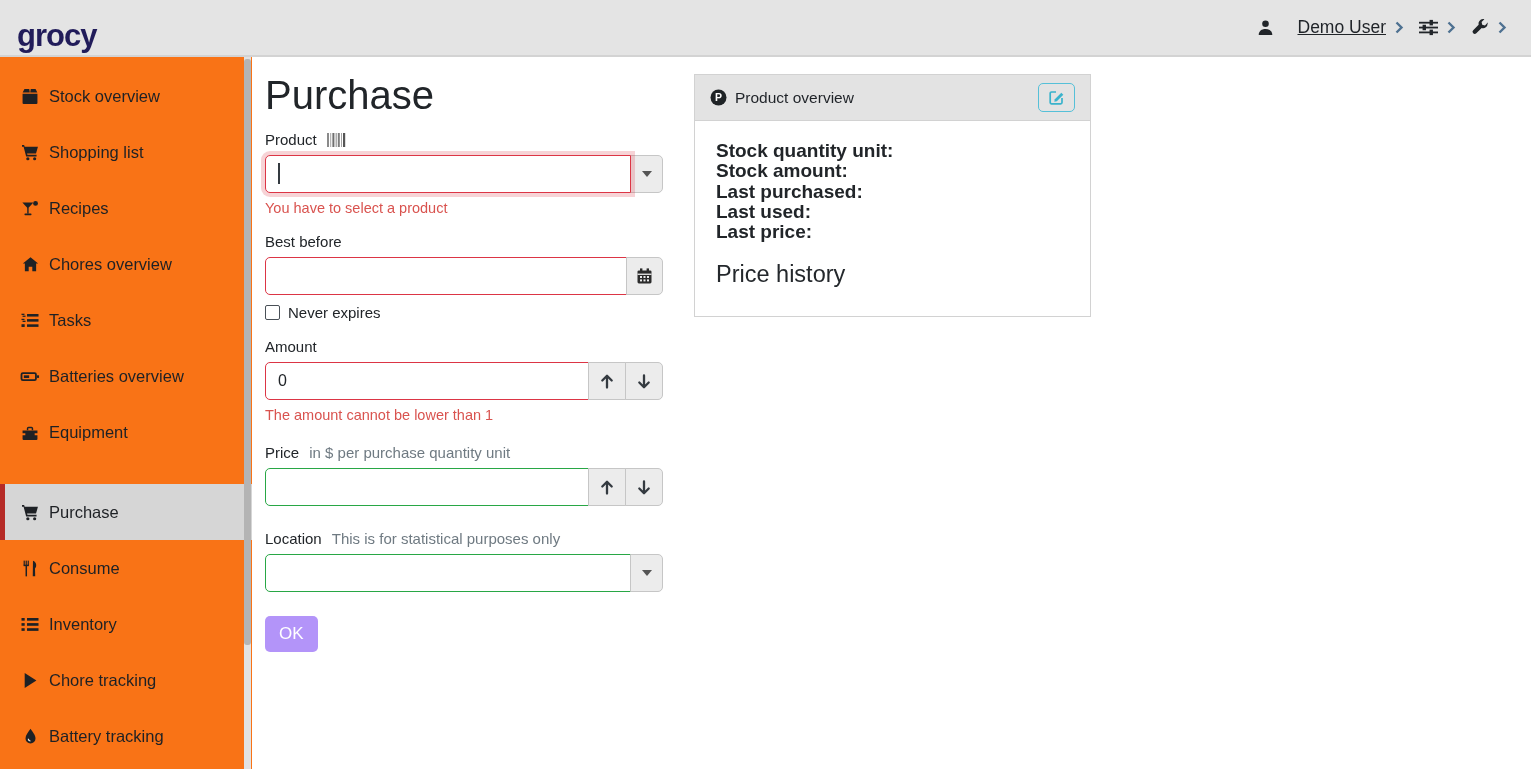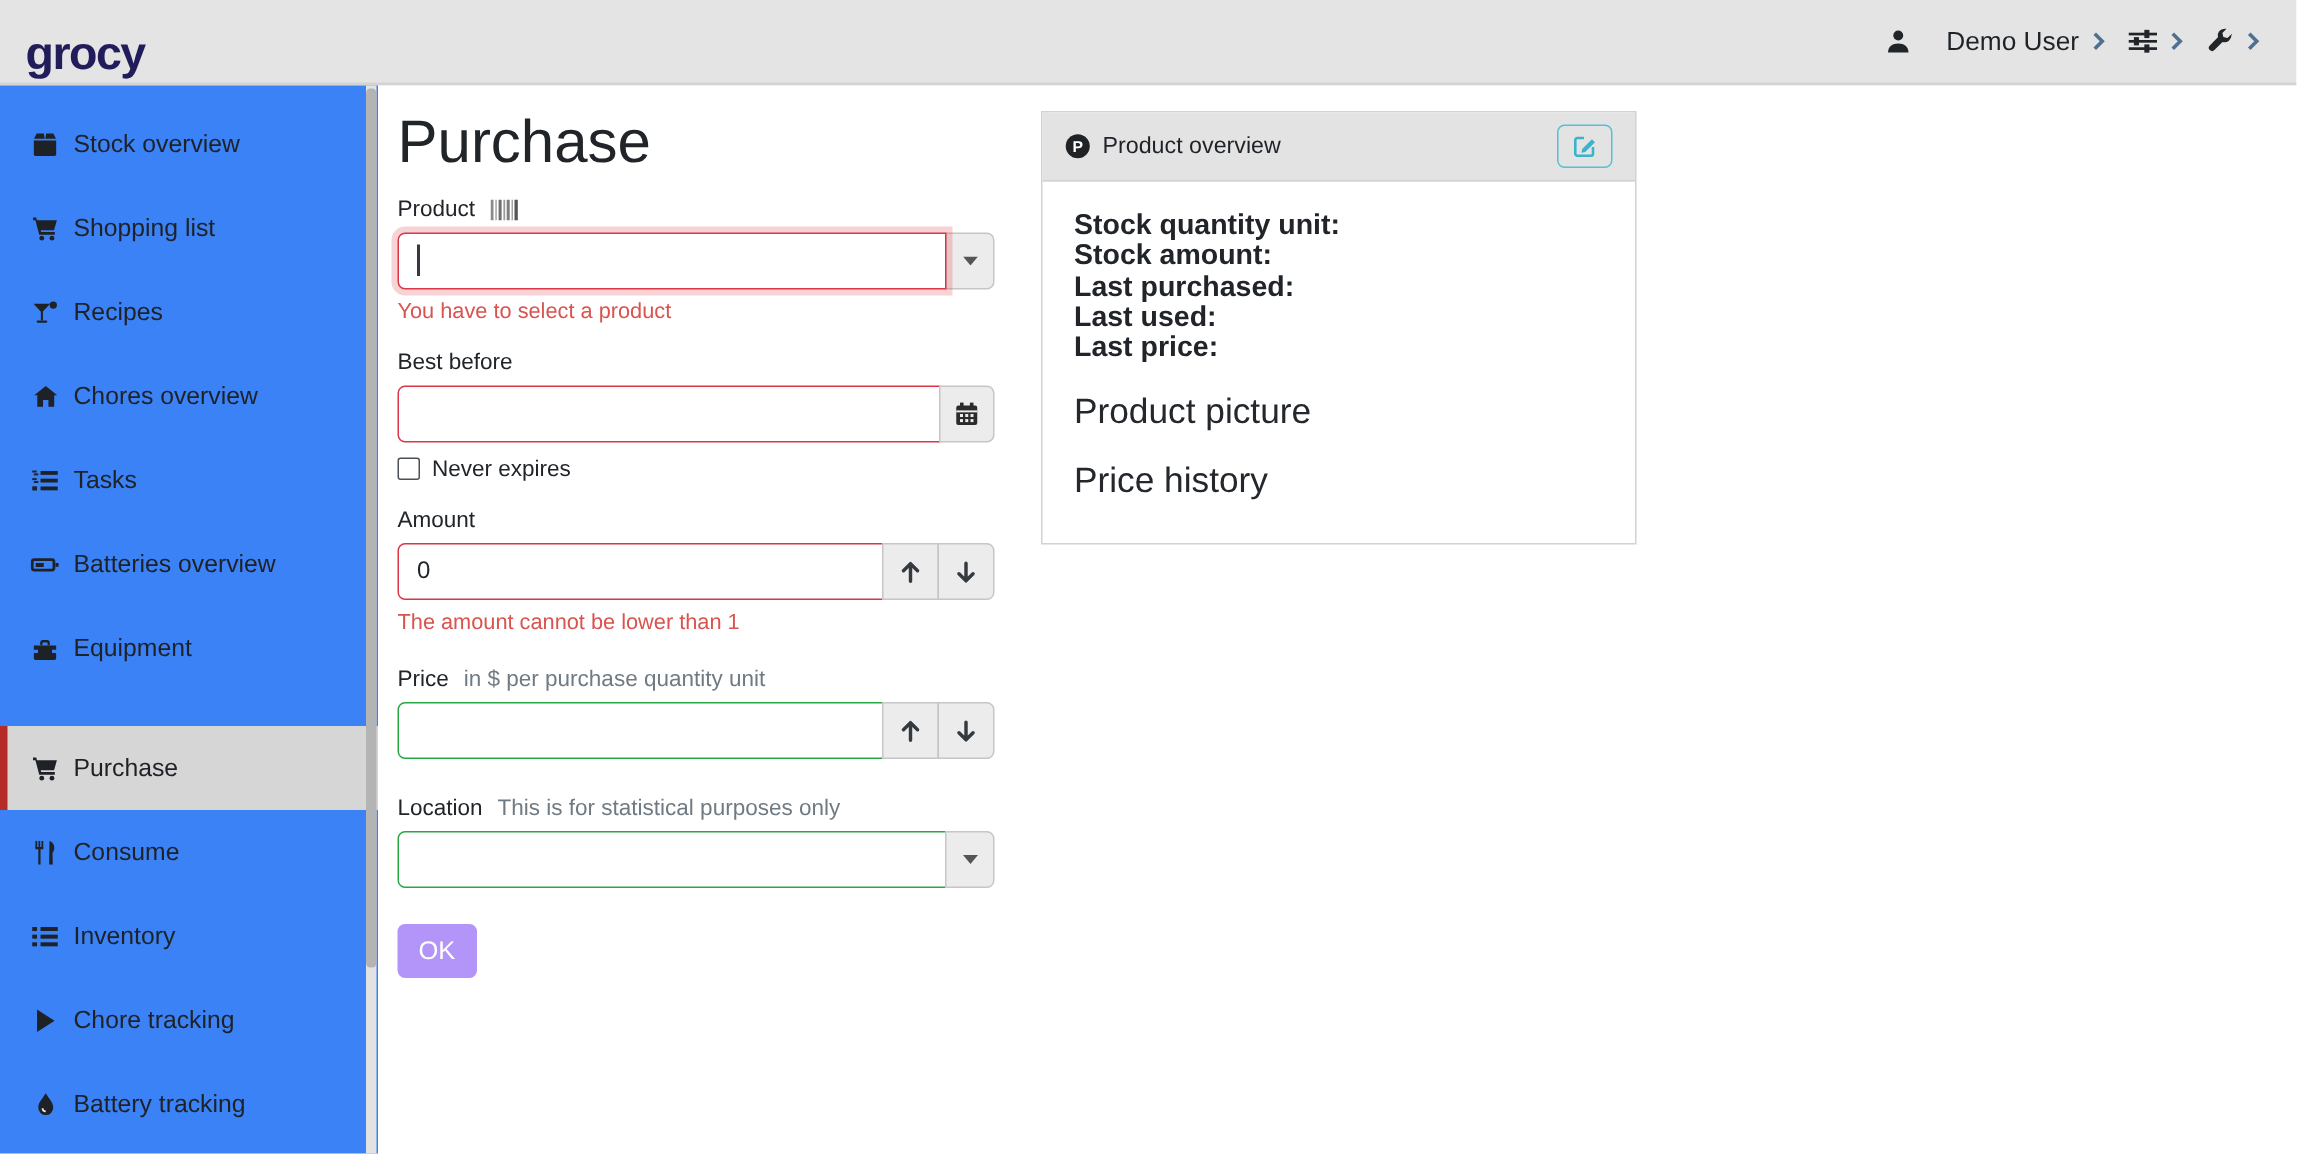--- a/index.html
+++ b/index.html
@@ -6,28 +6,28 @@
   html, body { width: 1531px; height: 771px; overflow: hidden; }
   body { font-family: "Liberation Sans", sans-serif; color: #212529; background: #fff; }
 
   
   .topbar {
     height: 57px; background: #e4e4e4; border-bottom: 2px solid #d3d3d3;
     display: flex; align-items: center; justify-content: space-between;
   }
   .logo { font-size: 31px; font-weight: 700; color: #211c5a; padding-left: 17px; letter-spacing: -1px; margin-top: 16px; }
   .topbar-right { display: flex; align-items: center; padding-right: 24px; }
-  .top-group { display: flex; gap: 24px; }
+  .top-group { display: flex; gap: 24px; text-decoration: underline; }
   .user-label { font-size: 17.5px; color: #1f2328; }
   .chev { margin: 0 7px 0 9px; display: flex; }
   .top-ico { display: flex; align-items: center; }
 
   
   .main { display: flex; height: 712px; }
-  .sidebar { width: 252px; background: #3b82f6; position: relative; flex: none; }
+  .sidebar { width: 252px; background: #f97316; position: relative; flex: none; }
   .nav { padding-top: 11px; }
   .nav-item {
     height: 56px; display: flex; align-items: center; gap: 9px;
     padding-left: 20px; font-size: 16.5px; color: #1e2125; cursor: pointer; text-decoration: none;
   }
   .nav-item .ni-ico { width: 20px; display: flex; justify-content: center; flex: none; }
   .nav-item.active { background: #d6d6d6; border-left: 5px solid #b52b27; padding-left: 15px; }
   .nav-spacer { height: 24px; }
   .sb-track { position: absolute; top: 0; right: 1px; width: 7px; height: 100%; background: #e2e2e2; }
   .sb-thumb { position: absolute; top: 2px; right: 1px; width: 7px; height: 586px; background: #b4b4b4; border-radius: 3px; }
@@ -435,19 +435,18 @@
             </svg>
           </span>
         </div>
       </div>
       <div class="panel-body">
         <div class="pb-line">Stock quantity unit:</div>
         <div class="pb-line">Stock amount:</div>
         <div class="pb-line">Last purchased:</div>
         <div class="pb-line">Last used:</div>
         <div class="pb-line">Last price:</div>
-        <div class="pb-h">Product picture</div>
         <div class="pb-h">Price history</div>
       </div>
     </div>
 
   </div>
 </div>
 
 </body></html>

